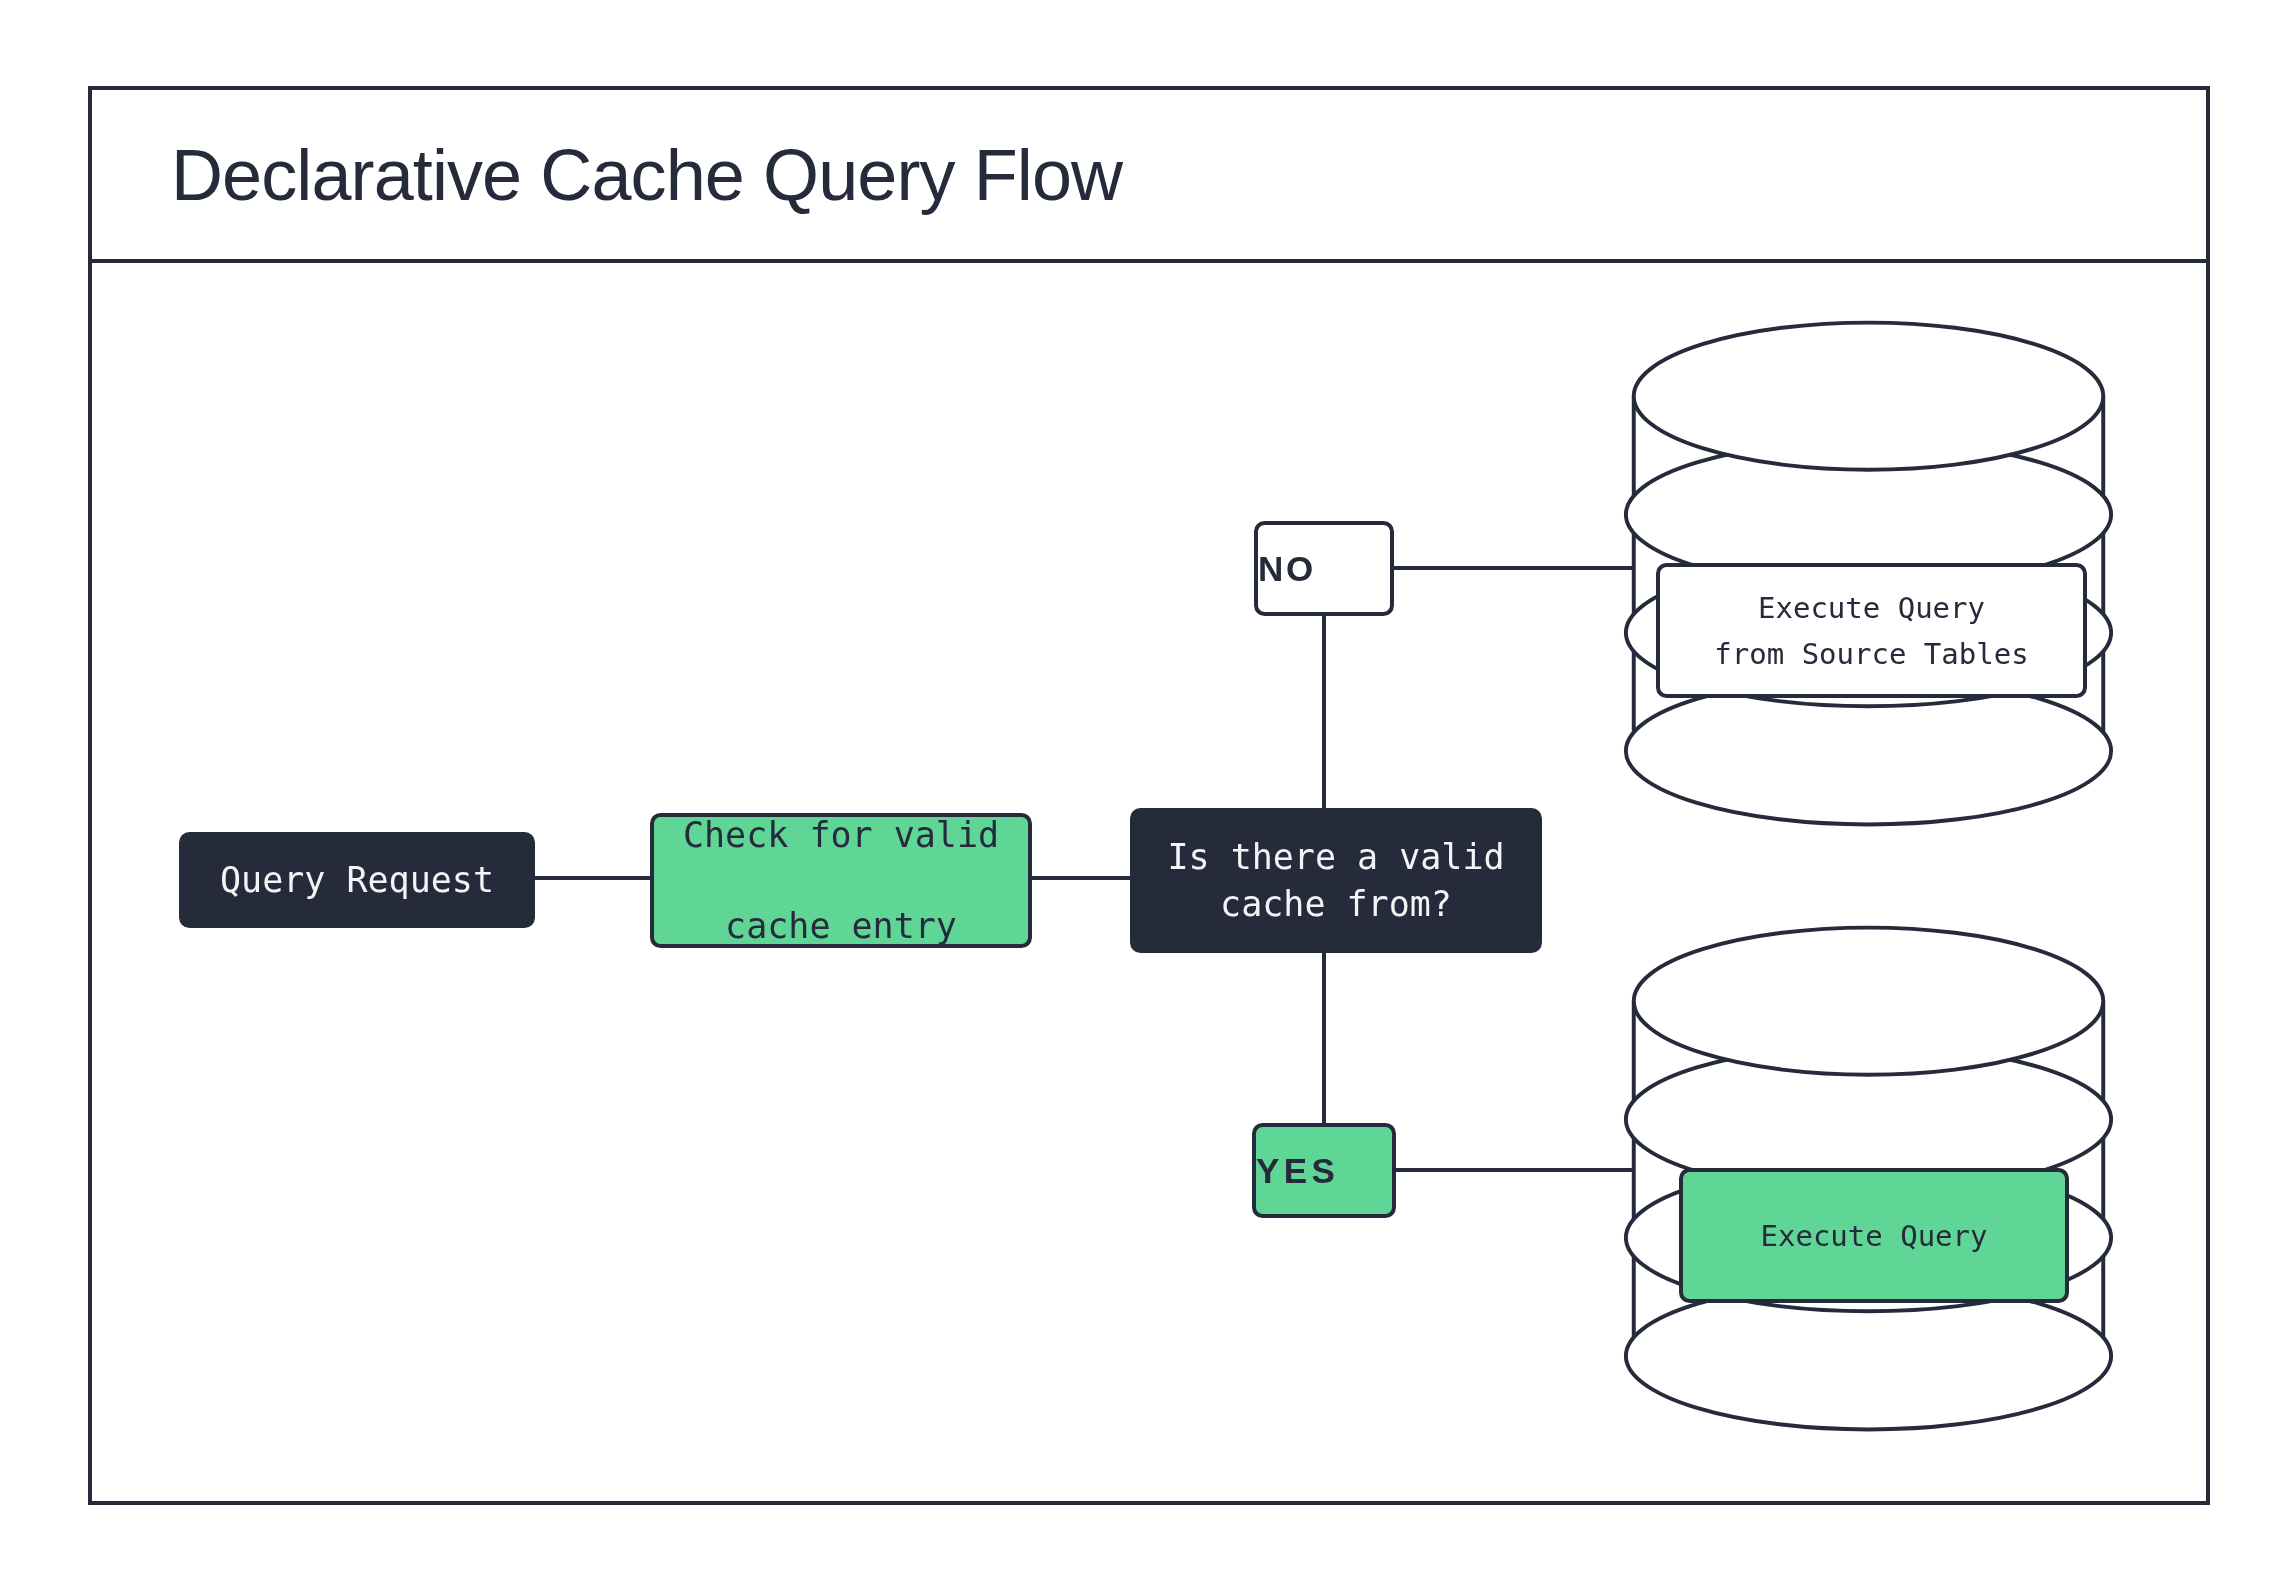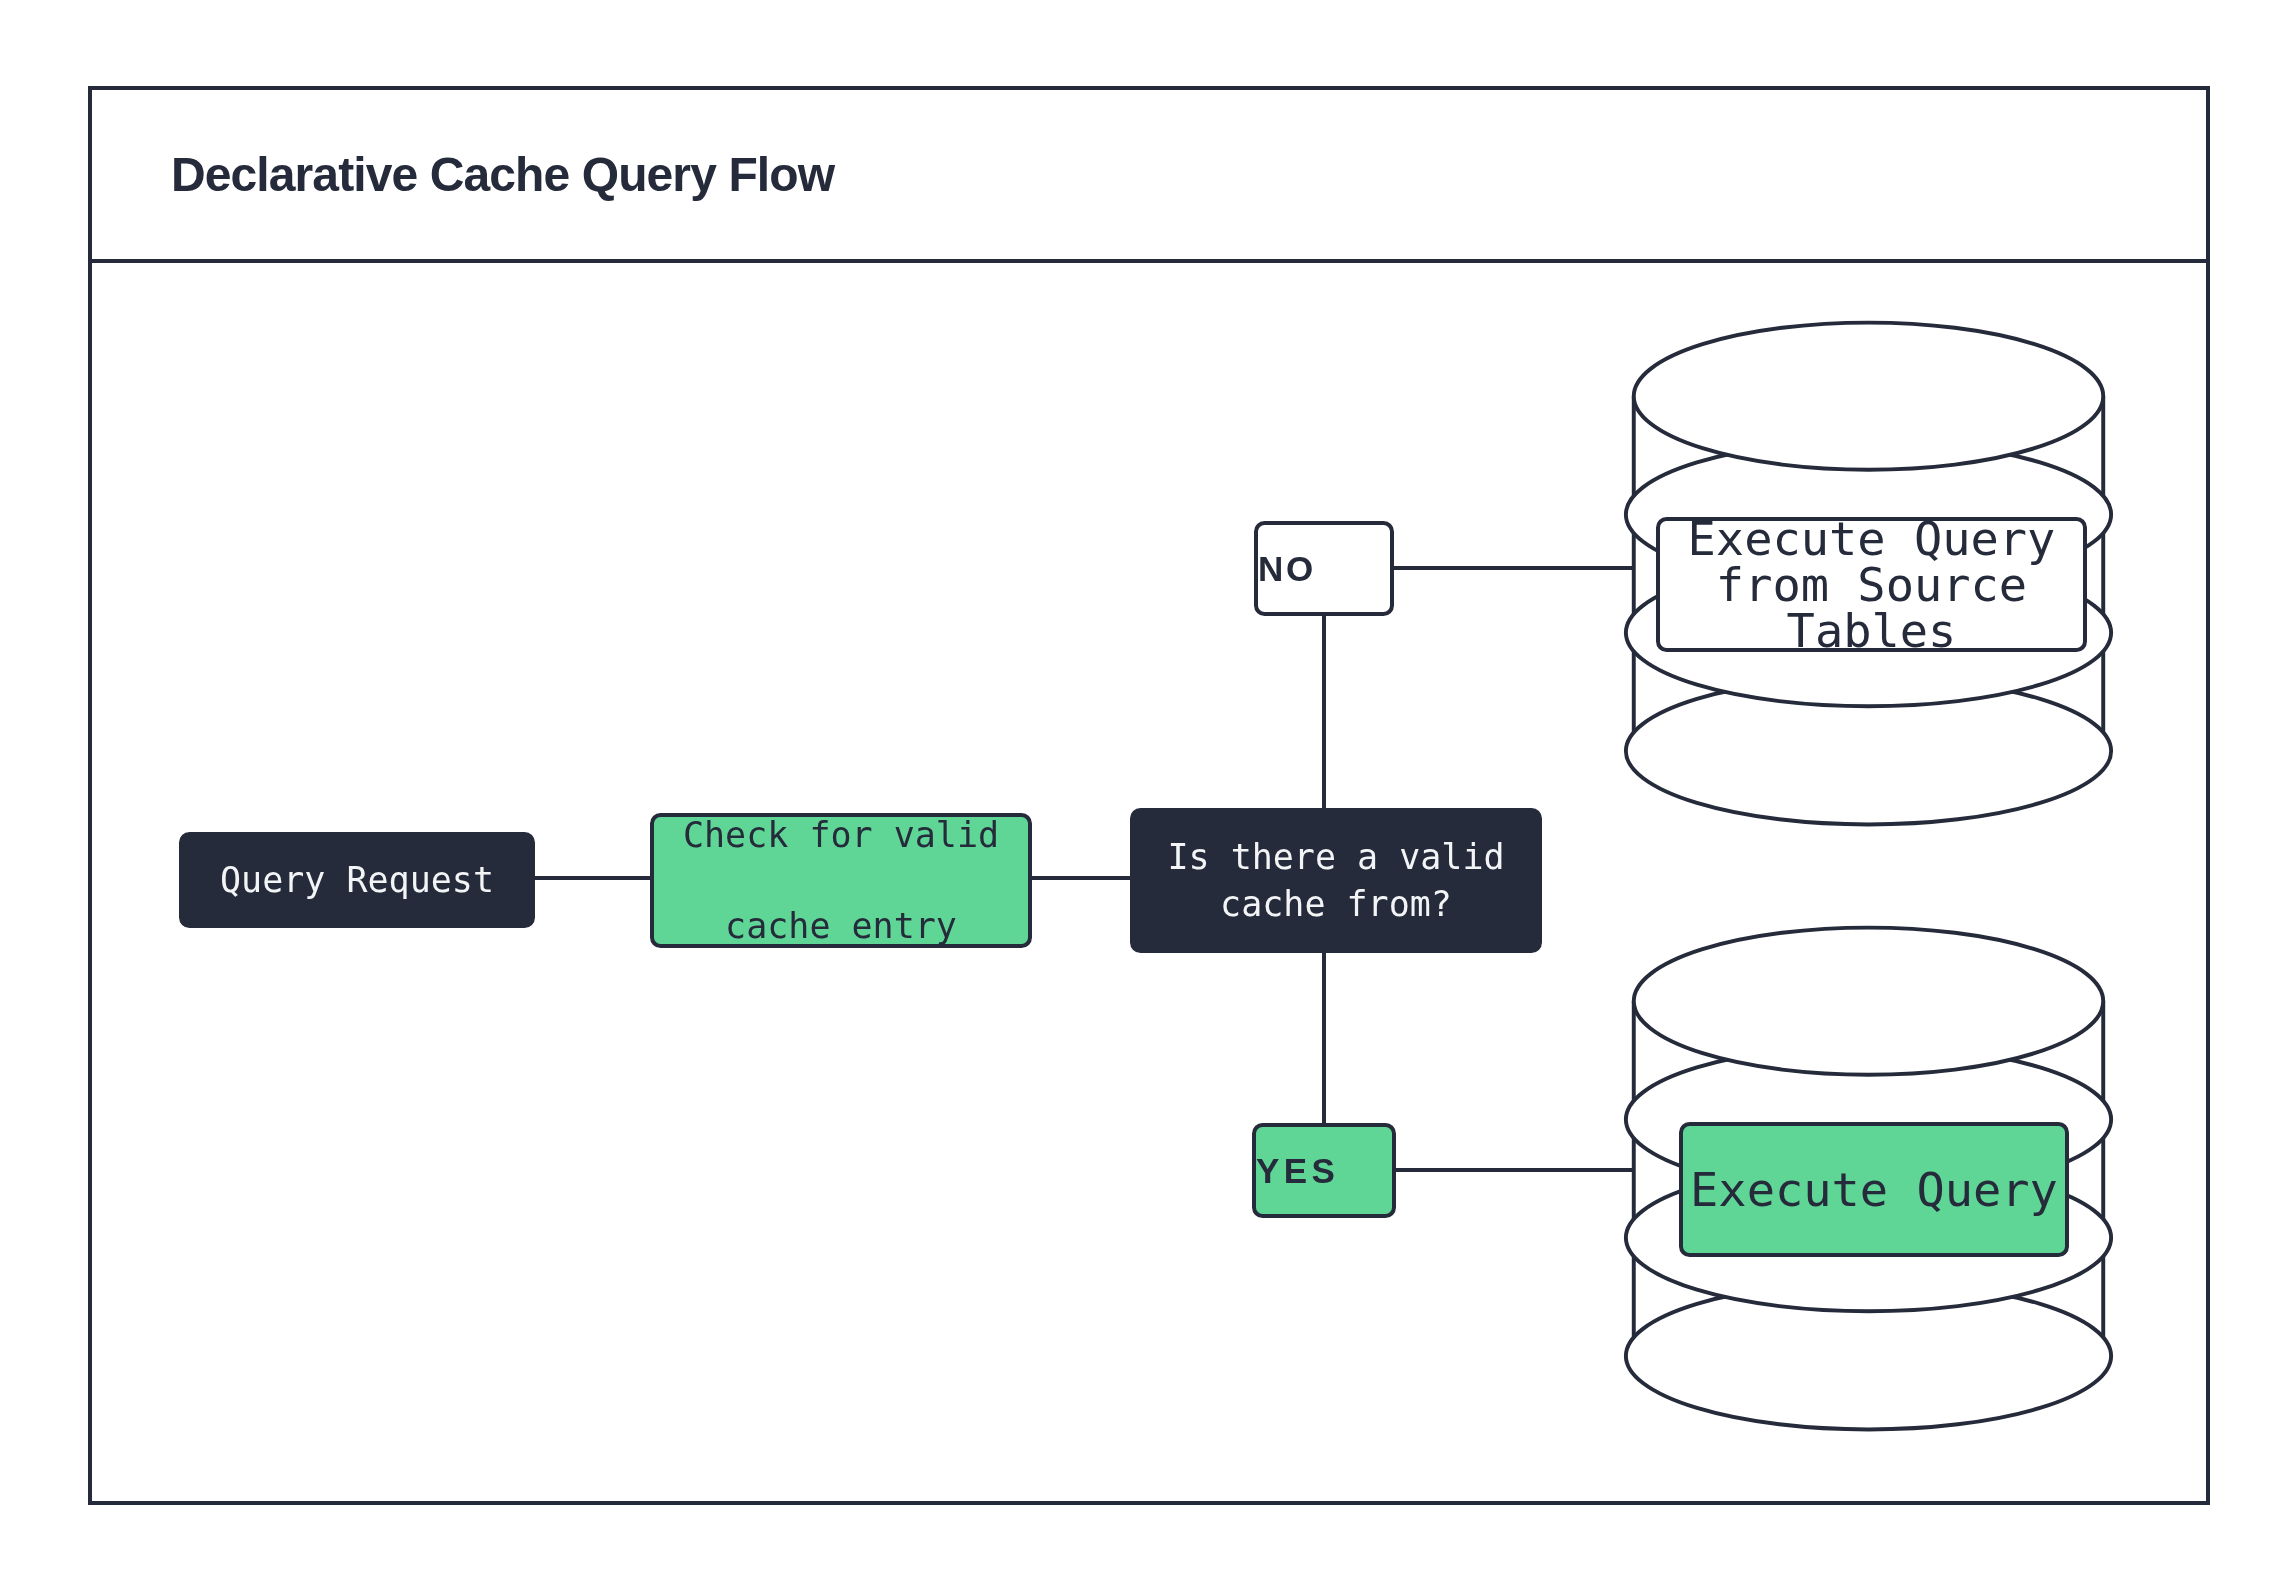--- a/index.html
+++ b/index.html
@@ -22,21 +22,21 @@
     position:absolute;left:88px;top:86px;width:2122px;height:1419px;
     border:4.4px solid var(--ink);background:transparent;
   }
   .titlebar{
     position:absolute;left:88px;top:86px;width:2122px;height:177px;
     border:4.4px solid var(--ink);
     display:flex;align-items:center;padding-left:79px;
     background:var(--paper);
   }
   .title{
-    font-size:48px;font-weight:700;color:var(--ink);
+    font-size:72px;font-weight:400;color:var(--ink);
     letter-spacing:-0.9px;
   }
 
   
   .conn{position:absolute;background:var(--ink);}
 
   
   .node{
     position:absolute;display:flex;flex-direction:column;
     align-items:center;justify-content:center;
@@ -65,21 +65,21 @@
   .cyl-top{left:1623px;top:320px;}
   .cyl-bottom{left:1623px;top:925px;}
   .cyl line{stroke:var(--ink);stroke-width:4.5;}
   .cyl ellipse{stroke:var(--ink);stroke-width:4.5;fill:var(--paper);}
 
   .db-label{
     position:absolute;display:flex;flex-direction:column;
     align-items:center;justify-content:center;
     border:4.4px solid var(--ink);border-radius:10.5px;text-align:center;
     font-family:"DejaVu Sans Mono", monospace;
-    font-size:47px;line-height:46px;color:var(--ink);
+    font-size:29px;line-height:46px;color:var(--ink);margin-top:46px;
   }
   .db-label-source{left:1656px;top:517px;width:431px;height:135px;background:var(--paper);}
   .db-label-cache{left:1679px;top:1122px;width:390px;height:135px;background:var(--green);}
 </style>
 </head>
 <body>
 
 <div class="canvas">
 
   <div class="frame"></div>

